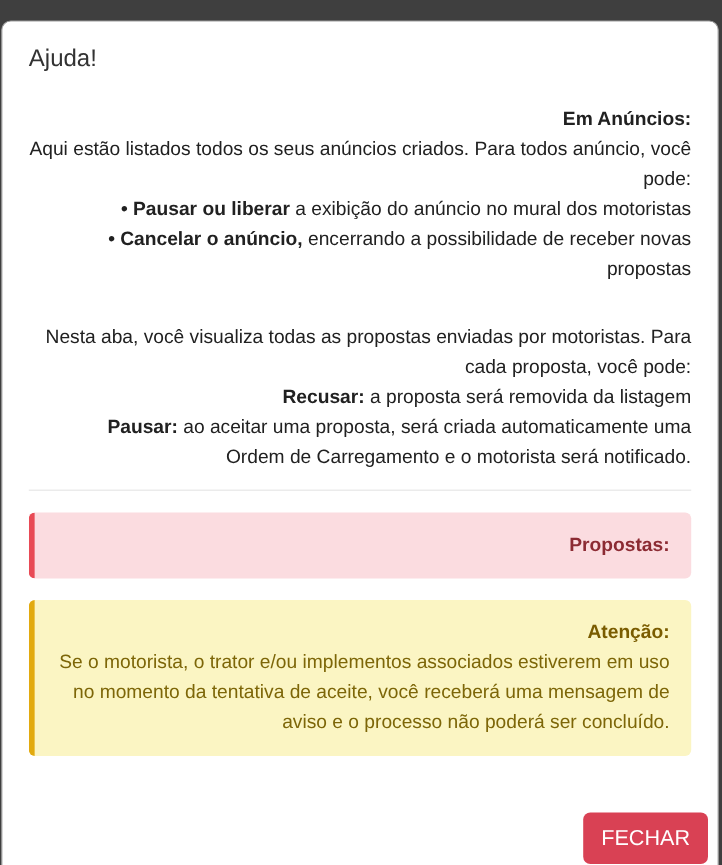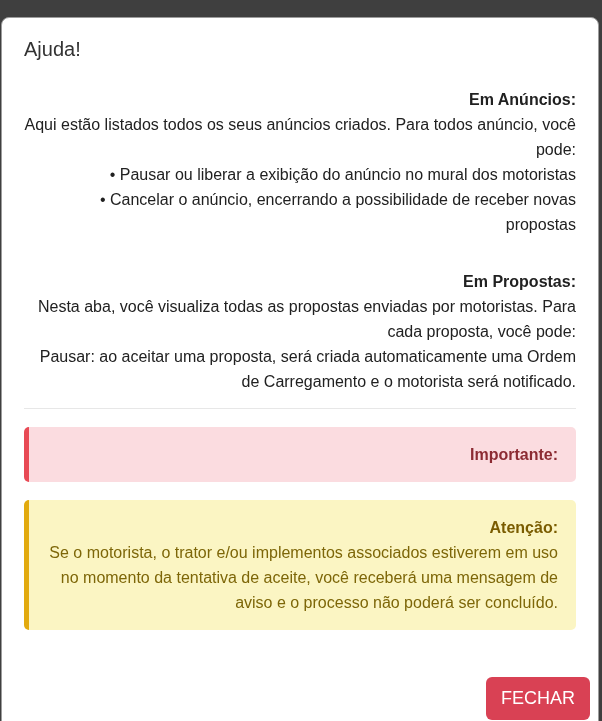--- a/index.html
+++ b/index.html
@@ -51,21 +51,21 @@
   }
   .plain-list {
     list-style: none;
     margin: 0;
     padding: 0 0 0 13px;
   }
   .plain-list li {
     padding-left: 6px;
     text-indent: -6px;
   }
-  .b { font-weight: normal; }
+  .b { font-weight: bold; }
   .section + .section { margin-top: 32px; }
   .divider {
     border: none;
     border-top: 1px solid #e7e7e7;
     margin: 14px 0 18px 0;
   }
   .alert {
     box-sizing: border-box;
     border-left: 5px solid;
     border-radius: 5px;
@@ -121,31 +121,31 @@
     <div class="section">
       <p class="section-heading">Em Anúncios:</p>
       <p class="intro">Aqui estão listados todos os seus anúncios criados. Para todos anúncio, você pode:</p>
       <ul class="bullet-list">
         <li><span class="b">• Pausar ou liberar</span><span> a exibição do anúncio no mural dos motoristas</span></li>
         <li><span class="b">• Cancelar o anúncio,</span><span> encerrando a possibilidade de receber novas propostas</span></li>
       </ul>
     </div>
 
     <div class="section">
-      <p class="section-heading">Em Propostas:</p>
       <p class="intro">Nesta aba, você visualiza todas as propostas enviadas por motoristas. Para cada proposta, você pode:</p>
       <ul class="plain-list">
+        <li><span class="b">Recusar:</span><span> a proposta será removida da listagem</span></li>
         <li><span class="b">Pausar:</span><span> ao aceitar uma proposta, será criada automaticamente uma Ordem de Carregamento e o motorista será notificado.</span></li>
       </ul>
     </div>
 
     <hr class="divider">
 
     <div class="alert alert-danger">
-      <p class="alert-heading">Importante:</p>
+      <p class="alert-heading">Propostas:</p>
     </div>
 
     <div class="alert alert-warning">
       <p class="alert-heading">Atenção:</p>
       <div>Se o motorista, o trator e/ou implementos associados estiverem em uso no momento da tentativa de aceite, você receberá uma mensagem de aviso e o processo não poderá ser concluído.</div>
     </div>
 
   </div>
 
   <div class="footer">

